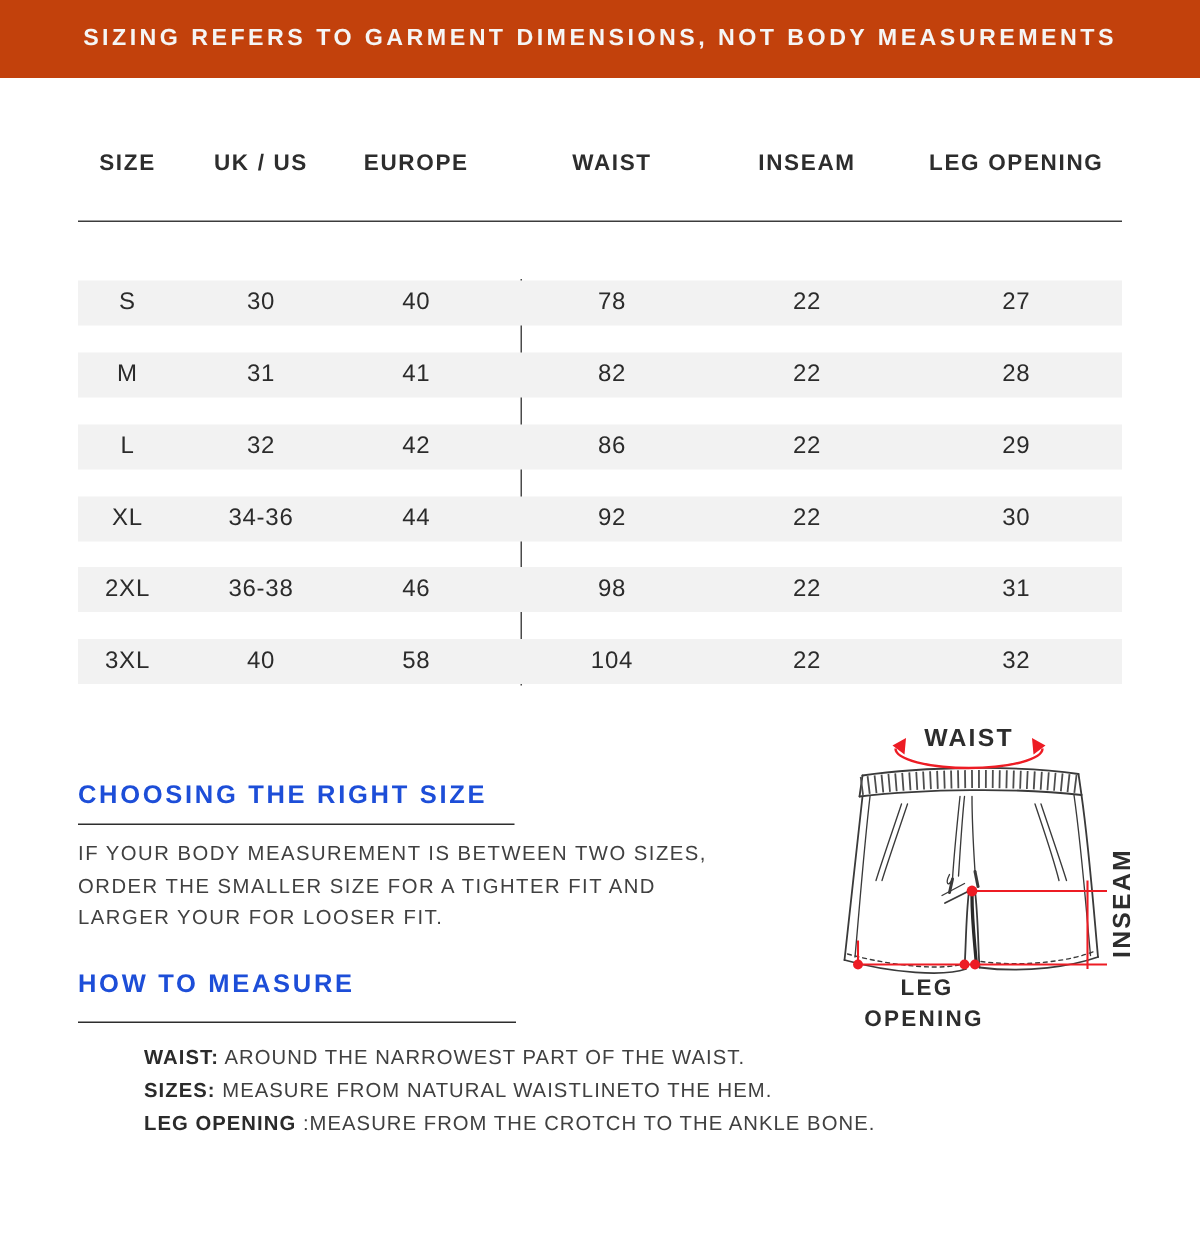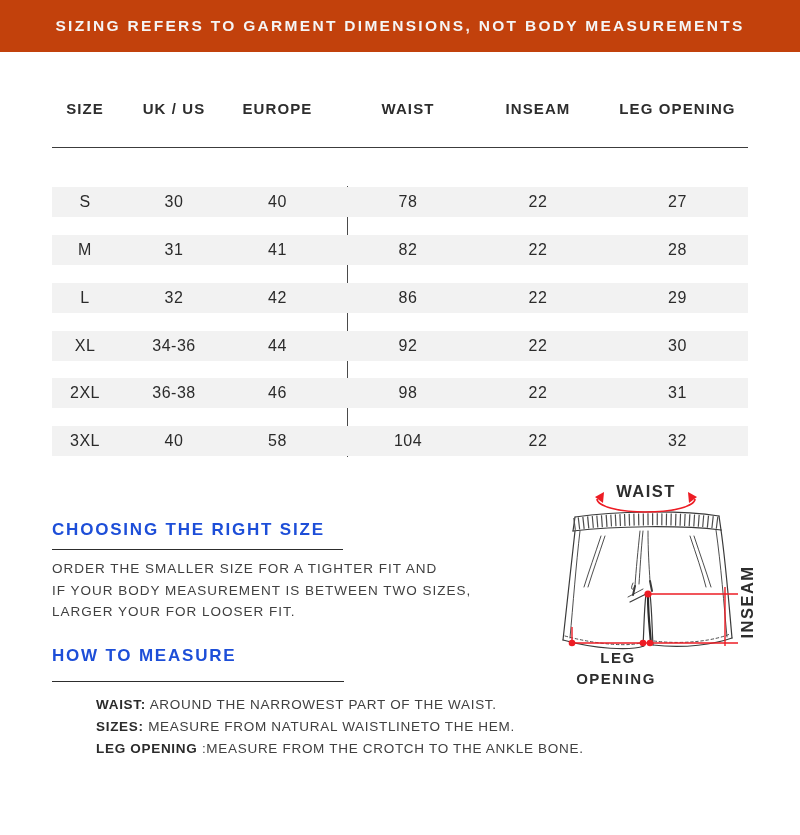--- a/index.html
+++ b/index.html
@@ -159,22 +159,22 @@
       <div class="c c2">58</div>
       <div class="c c3">104</div>
       <div class="c c4">22</div>
       <div class="c c5">32</div>
     </div>
   </div>
 
   <h2 class="section-heading choosing-heading">CHOOSING THE RIGHT SIZE</h2>
   <div class="heading-rule choosing-rule"></div>
   <div class="choosing-text">
+    <div>IF YOUR BODY MEASUREMENT IS BETWEEN TWO SIZES,</div>
     <div>ORDER THE SMALLER SIZE FOR A TIGHTER FIT AND</div>
-    <div>IF YOUR BODY MEASUREMENT IS BETWEEN TWO SIZES,</div>
     <div>LARGER YOUR FOR LOOSER FIT.</div>
   </div>
 
   <h2 class="section-heading measure-heading">HOW TO MEASURE</h2>
   <div class="heading-rule measure-rule"></div>
   <div class="measure-list">
     <div><span class="measure-label">WAIST:</span><span> AROUND THE NARROWEST PART OF THE WAIST.</span></div>
     <div><span class="measure-label">SIZES:</span><span> MEASURE FROM NATURAL WAISTLINETO THE HEM.</span></div>
     <div><span class="measure-label">LEG OPENING</span><span> :MEASURE FROM THE CROTCH TO THE ANKLE BONE.</span></div>
   </div>

